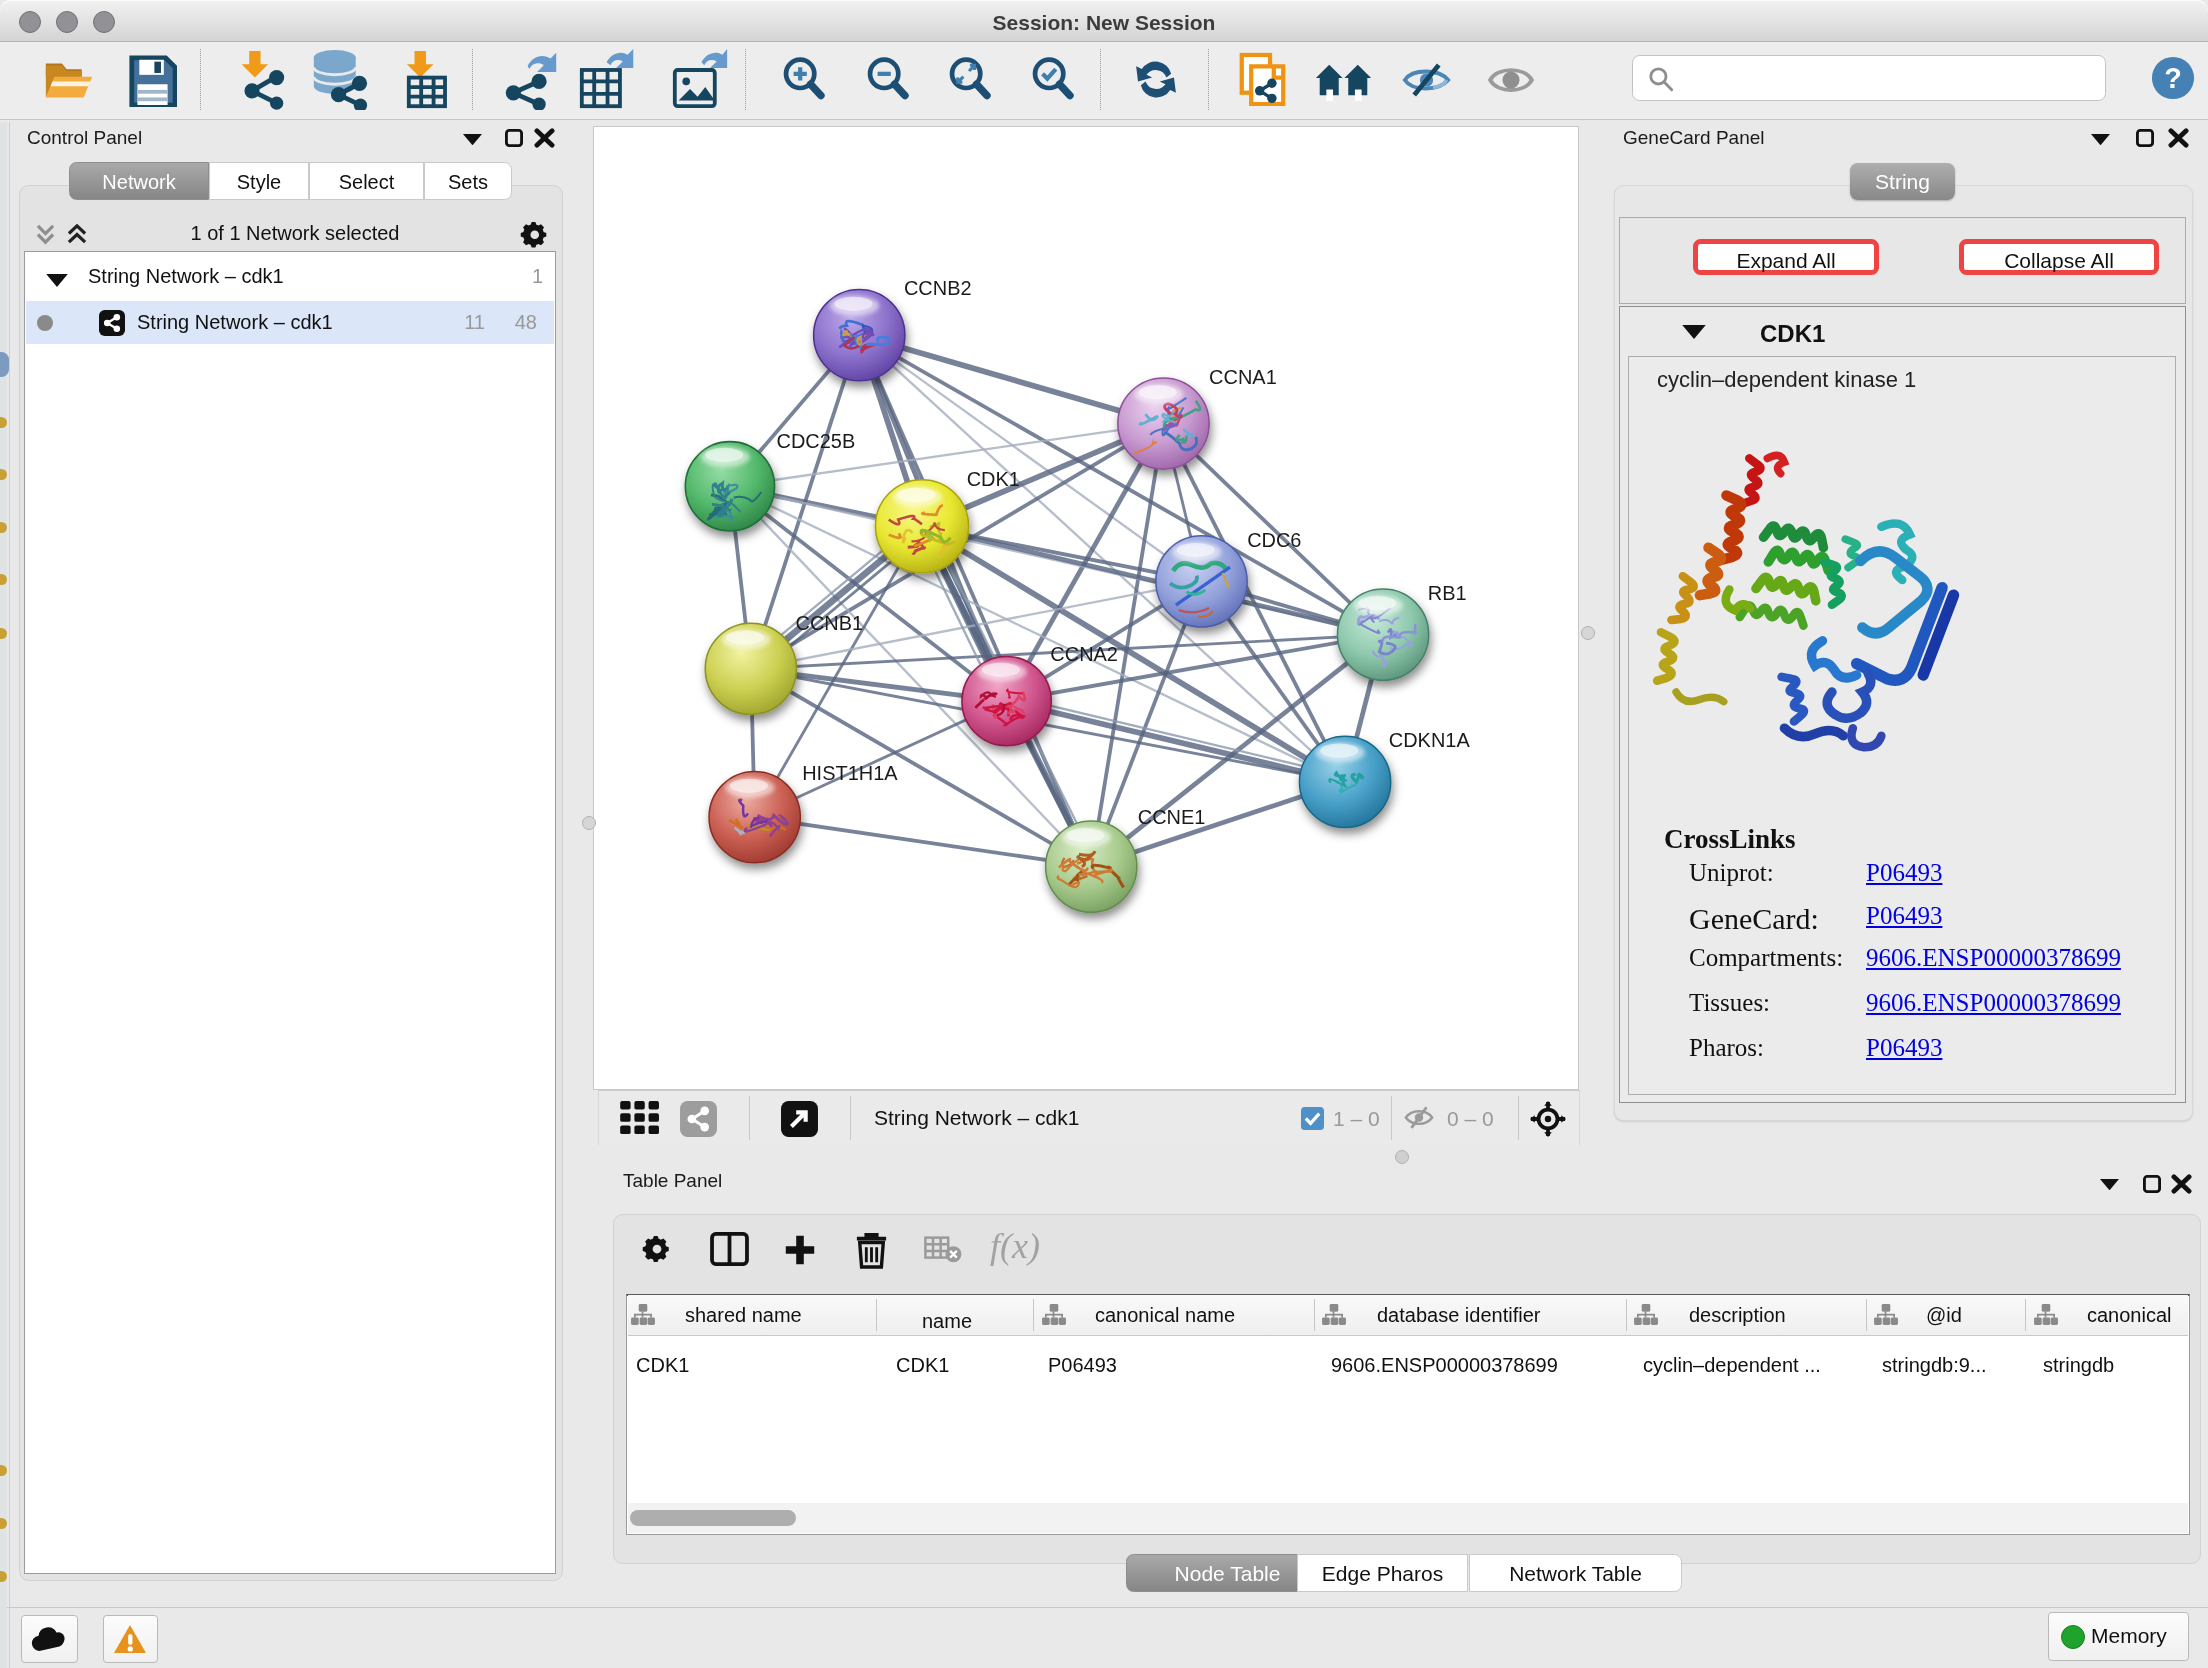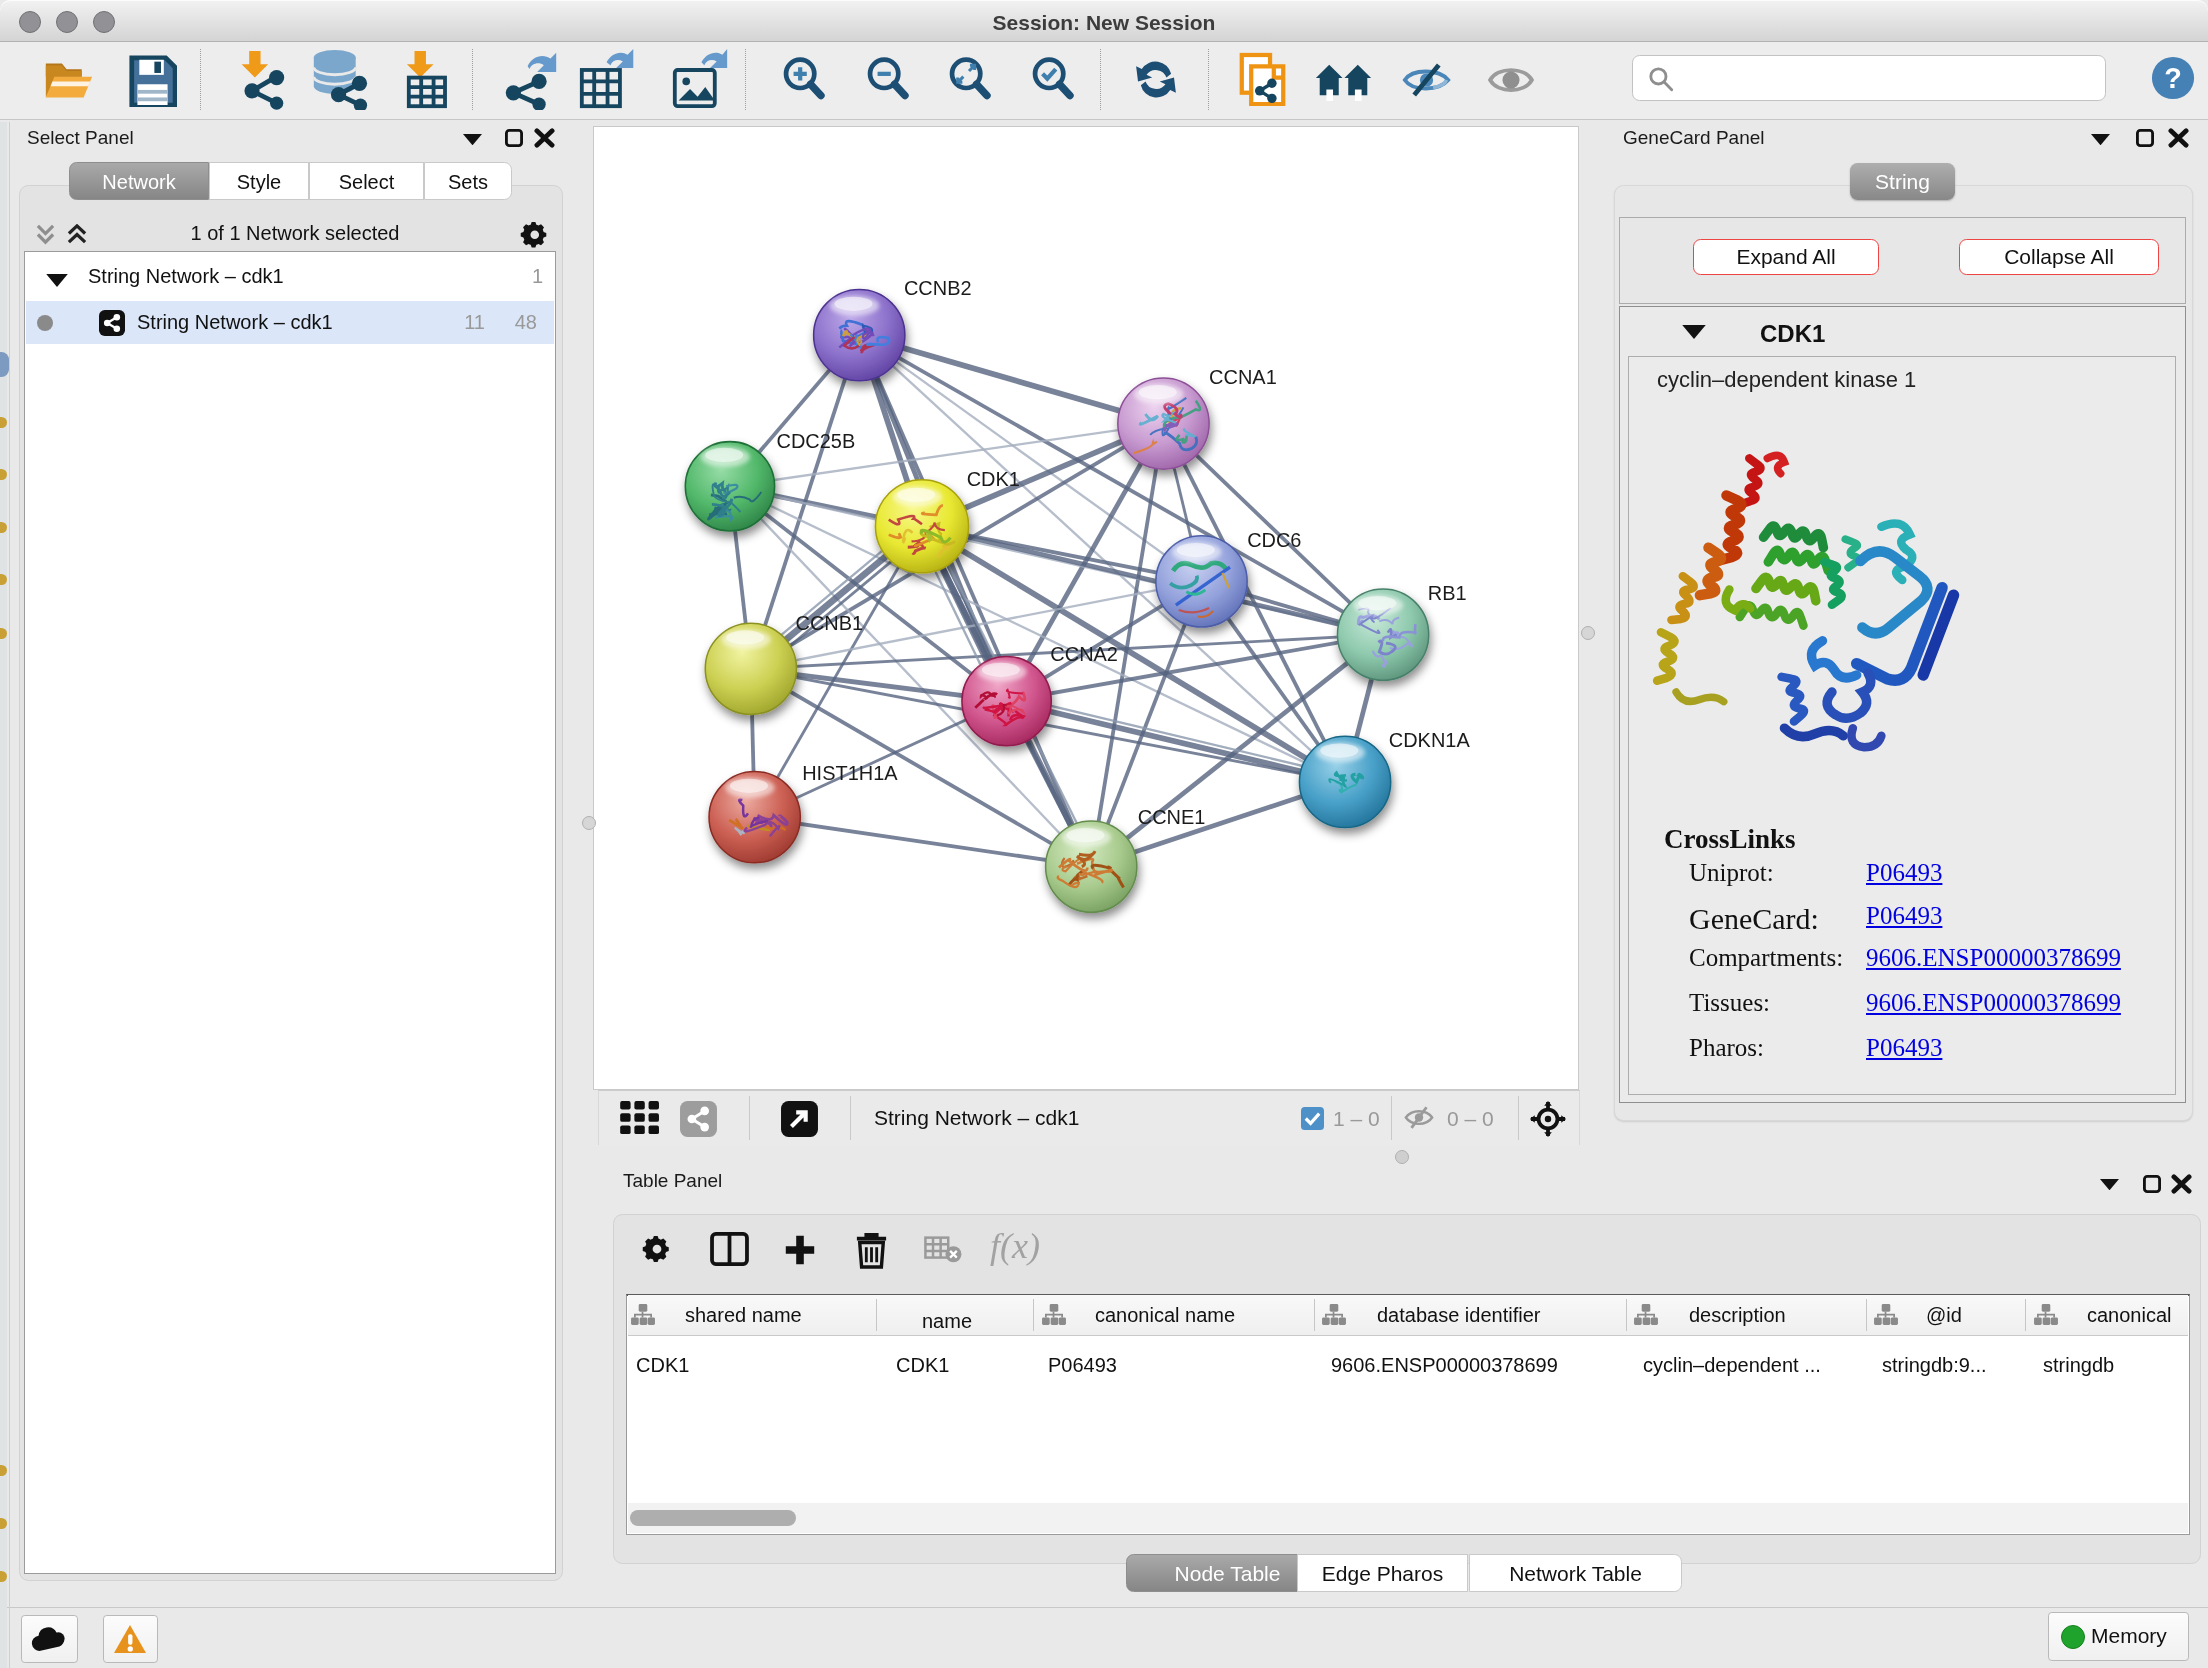--- a/index.html
+++ b/index.html
@@ -16,21 +16,21 @@
 .tabsel{background:linear-gradient(#a9a9a9,#868686);color:#fff;border-color:#8e8e8e;}
 #cp-box{left:19px;top:185px;width:542px;height:1394px;background:#e3e3e3;border:1px solid #d2d2d2;border-radius:9.5px;}
 #cp-list{left:24px;top:251px;width:532px;height:1323px;background:#fff;border:1.9px solid #9b9b9b;box-sizing:border-box;}
 
 #canvas{left:593px;top:126px;width:986px;height:964px;background:#fff;border:1px solid #c9c9c9;box-sizing:border-box;}
 #netfooter{left:598px;top:1090px;width:982px;height:55px;background:#eaeaea;border-top:1px solid #cccccc;border-left:1px solid #d8d8d8;border-right:1px solid #d8d8d8;box-sizing:border-box;}
 
 #rp-box{left:1614px;top:185px;width:577px;height:934px;background:#e7e7e7;border:1px solid #d8d8d8;border-radius:9.5px;box-shadow:0 1px 1.9px rgba(0,0,0,.12);}
 #rp-a{left:1619px;top:217px;width:567px;height:87px;border:1.9px solid #ababab;box-sizing:border-box;}
 #rp-b{left:1619px;top:306px;width:567px;height:797px;border:1.9px solid #8f8f8f;box-sizing:border-box;background:#eaeaea;}
-.btn{position:absolute;background:#fff;border:1px solid #ef4444;border-radius:7.6px;text-align:center;font-size:21px;color:#111;box-sizing:border-box;}
+.btn{position:absolute;background:#fff;border:5px solid #ef4444;border-radius:7.6px;text-align:center;font-size:21px;color:#111;box-sizing:border-box;}
 
 #tp-box{left:613px;top:1214px;width:1586px;height:348px;background:#e3e3e3;border:1px solid #d2d2d2;border-radius:9.5px;}
 #tbl{left:626px;top:1294px;width:1564px;height:241px;background:#fff;border:1.9px solid #9a9a9a;border-top:2.9px solid #5a5a5a;box-sizing:border-box;}
 .th{position:absolute;top:0;height:40px;line-height:40px;font-size:20px;color:#111;}
 .colsep{position:absolute;top:3.8px;height:32px;width:0;border-left:1.9px solid #c6c6c6;}
 .td{position:absolute;font-size:20px;color:#111;}
 
 .btab{position:absolute;top:1554px;height:38px;line-height:38px;text-align:center;font-size:21px;border:1px solid #c9c9c9;background:#fff;color:#111;box-sizing:border-box;}
 #statusbar{left:0;top:1607px;width:2208px;height:61px;background:#e9e9e9;border-top:1px solid #c8c8c8;}
 .sbtn{position:absolute;background:linear-gradient(#fcfcfc,#f0f0f0);border:1.9px solid #b9b9b9;border-radius:3.8px;box-sizing:border-box;}
@@ -201,21 +201,21 @@
 </svg>
 </div>
 <div class="abs tsep" style="left:200px;top:49px;"></div>
 <div class="abs tsep" style="left:472px;top:49px;"></div>
 <div class="abs tsep" style="left:745px;top:49px;"></div>
 <div class="abs tsep" style="left:1100px;top:49px;"></div>
 <div class="abs tsep" style="left:1208px;top:49px;"></div>
 <div id="searchbox" class="abs"></div>
 
 <div id="controlpanel">
-<div class="abs ptitle" style="left:27px;top:127px;">Select Panel</div>
+<div class="abs ptitle" style="left:27px;top:127px;">Control Panel</div>
 <svg class="abs" style="left:463px;top:132px" width="19" height="13.3" viewBox="0 0 20 14">
       <path d="M0 2 h20 l-10 12 z" fill="#111"></path>
     </svg>
 <svg class="abs" style="left:505px;top:129px" width="18" height="18" viewBox="0 0 19 19">
       <rect x="1.5" y="1.5" width="16" height="16" rx="3" fill="none" stroke="#111" stroke-width="3"></rect>
     </svg>
 <svg class="abs" style="left:534px;top:128px" width="21" height="20" viewBox="0 0 22 21">
       <path d="M3 3 L19 18 M19 3 L3 18" stroke="#111" stroke-width="5" stroke-linecap="round"></path>
     </svg>
 <div id="cp-box" class="abs"></div>

